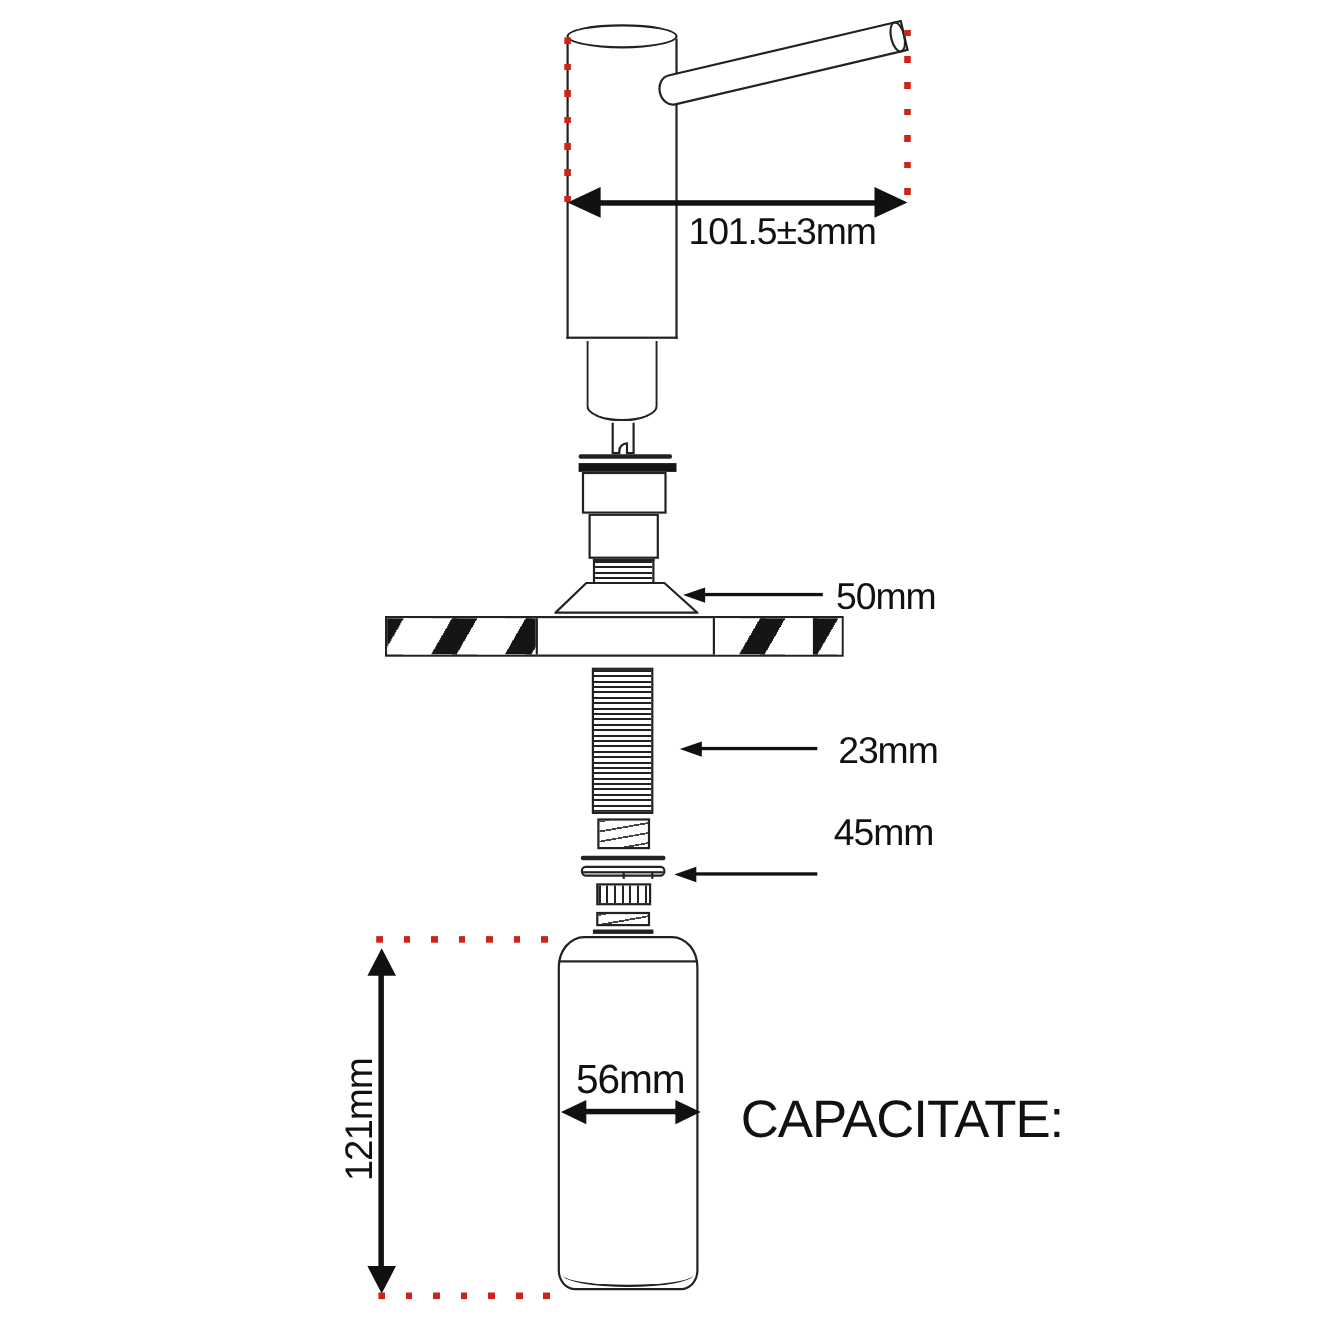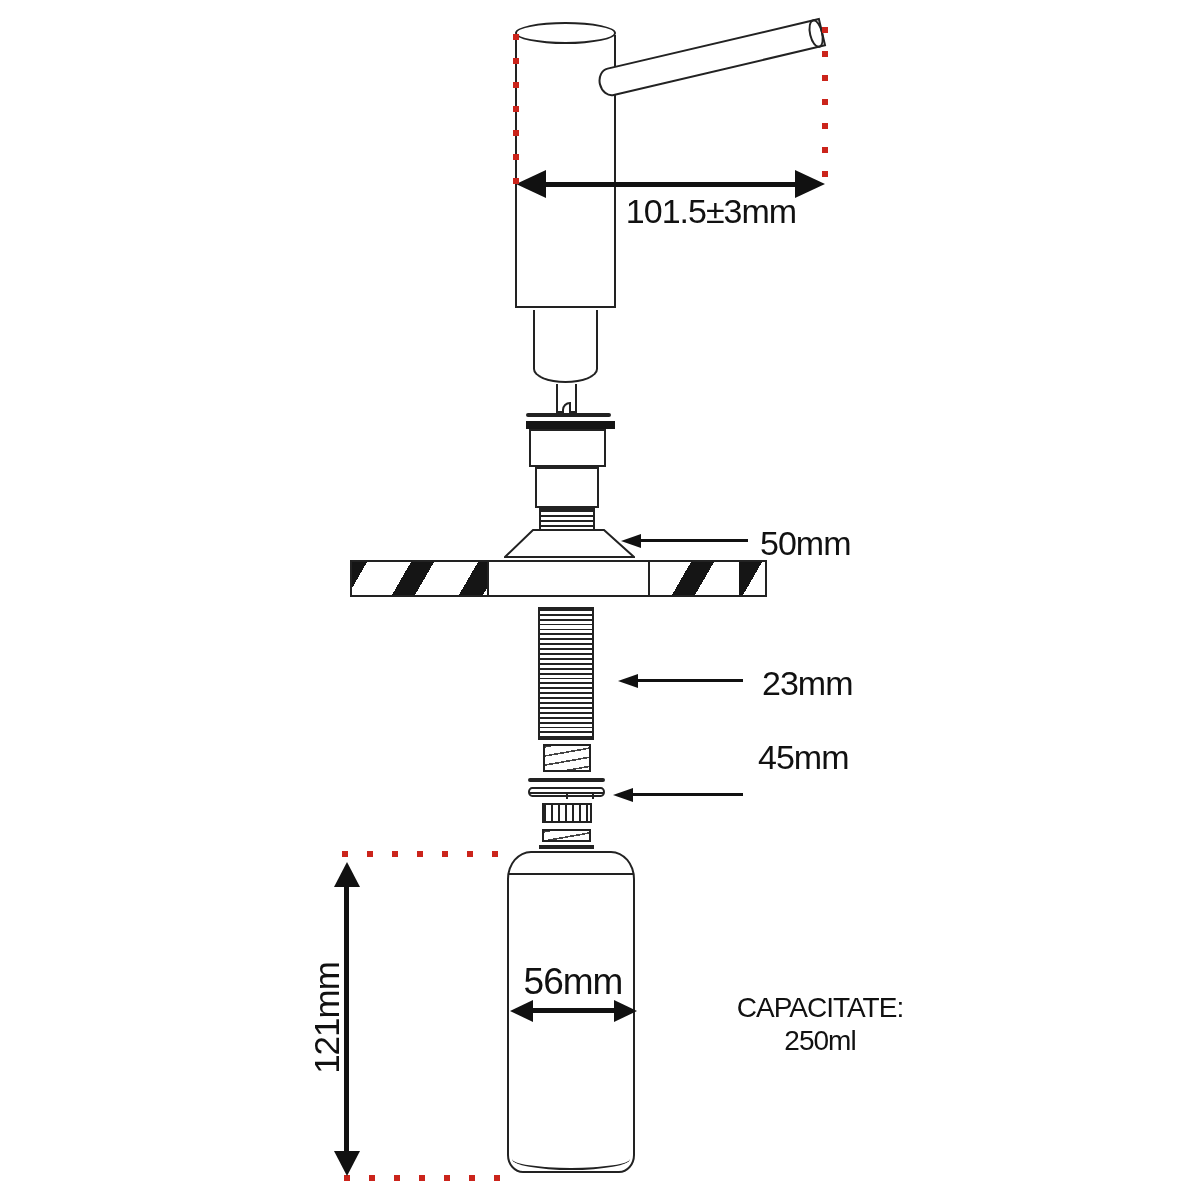--- a/index.html
+++ b/index.html
@@ -16,21 +16,21 @@
   .tri{position:absolute;width:0;height:0;}
   .line{position:absolute;background:#111;}
   
   .rdot-v{position:absolute;width:6px;background:repeating-linear-gradient(to bottom,#cb241b 0 6px,transparent 6px 24px);}
   .rdot-h{position:absolute;height:6px;background:repeating-linear-gradient(to right,#cb241b 0 6px,transparent 6px 25px);}
   .threads-fine{background:repeating-linear-gradient(to bottom,#222 0 1.8px,#fff 1.8px 4.9px);}
   .ribs-v{background:repeating-linear-gradient(to right,#222 0 2px,#fff 2px 7px);}
   .cut-hatch{background:repeating-linear-gradient(170deg,#444 0 1.6px,#fff 1.6px 9px);}
   .hatch{position:absolute;top:0;bottom:0;background:repeating-linear-gradient(120deg,#151515 0 20px,#ffffff 20px 58px);box-sizing:border-box;}
   .vtext{transform:rotate(-90deg);}
-  .cap-text{position:absolute;font-size:28px;letter-spacing:-1px;line-height:1.18;text-align:center;}
+  .cap-text{position:absolute;font-size:48px;letter-spacing:-1px;line-height:1.18;text-align:center;}
 </style>
 </head>
 <body>
 
 <div class="canvas">
 
   <div class="sides sides-bottom" style="left:515px;top:35px;width:101px;height:273px;z-index:1;"></div>
   <div class="part" style="left:515px;top:22px;width:101px;height:22px;border-radius:50%;z-index:2;"></div>
 
   <div style="position:absolute;left:599px;top:70px;width:226px;height:25px;background:#fff;
@@ -106,16 +106,15 @@
   <div class="rdot-h" style="left:342px;top:851px;width:158px;"></div>
   <div class="rdot-h" style="left:344px;top:1175px;width:158px;"></div>
 
   <div class="tri" style="left:334px;top:862px;border-left:13px solid transparent;border-right:13px solid transparent;border-bottom:25px solid #111;"></div>
   <div class="tri" style="left:334px;top:1151px;border-left:13px solid transparent;border-right:13px solid transparent;border-top:25px solid #111;"></div>
   <div class="line" style="left:344px;top:882px;width:5px;height:273px;"></div>
   <div class="label center vtext" style="left:257px;top:1000px;width:136px;height:36px;font-size:35px;">121mm</div>
 
   <div class="cap-text" style="left:668px;top:991px;width:304px;">
     <div>CAPACITATE:</div>
-    <div>250ml</div>
   </div>
 
 </div>
 
 </body></html>

